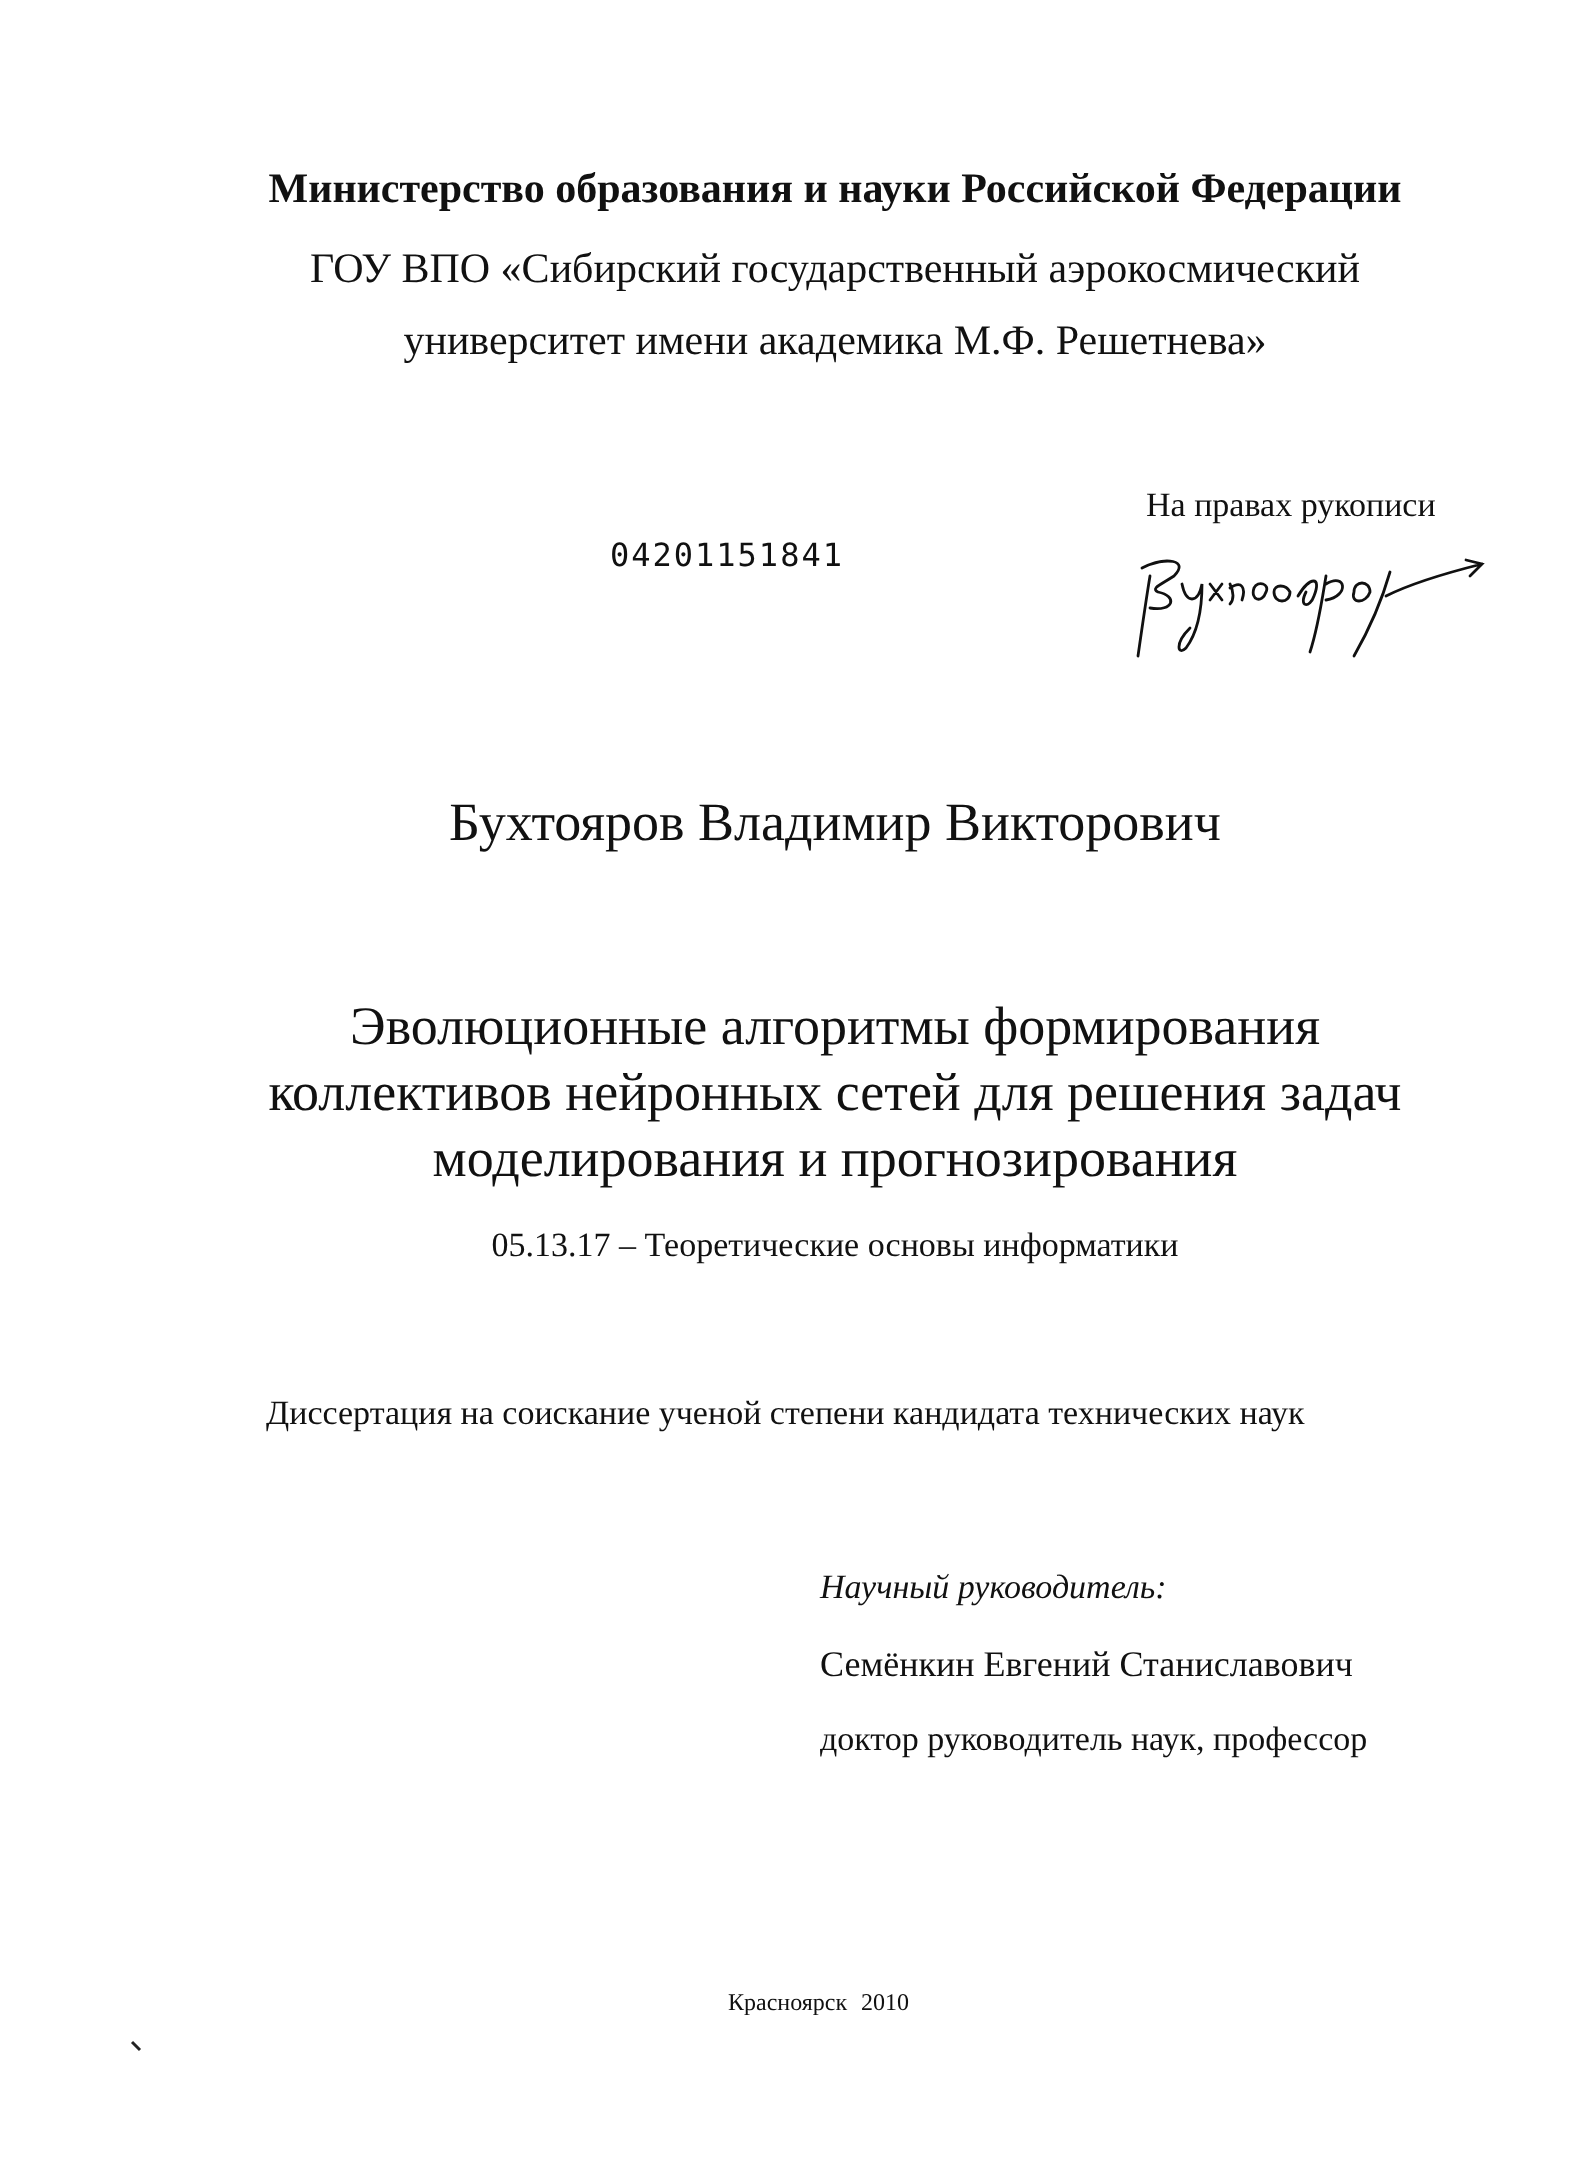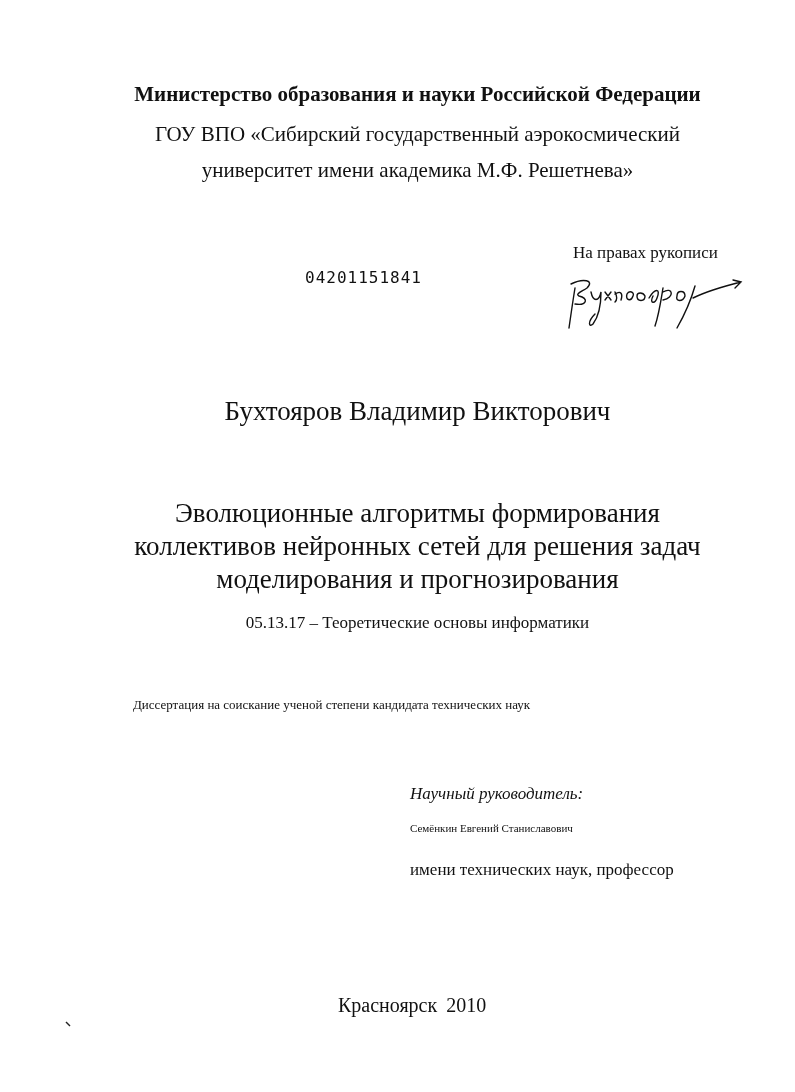--- a/index.html
+++ b/index.html
@@ -9,25 +9,25 @@
     .center { left: 0; width: 795px; text-align: center; }
     .ministry { top: 82px; font-size: 21px; font-weight: bold; left: 20px; width: 795px; }
     .univ1 { top: 122px; font-size: 21px; left: 20px; width: 795px; }
     .univ2 { top: 158px; font-size: 21px; left: 20px; width: 795px; }
     .code { top: 268px; left: 305px; font-family: "DejaVu Sans Mono", "Liberation Mono", monospace; font-size: 16px; letter-spacing: 1px; }
     .rights { top: 243px; left: 573px; font-size: 17px; }
     .signature { top: 270px; left: 565px; width: 180px; height: 62px; }
     .author { top: 396px; font-size: 27px; left: 20px; width: 795px; }
     .title { top: 497px; font-size: 27px; line-height: 33px; left: 20px; width: 795px; }
     .specialty { top: 613px; font-size: 17px; left: 20px; width: 795px; }
-    .degree { top: 697px; font-size: 13px; left: 133px; }
+    .degree { top: 697px; font-size: 17px; left: 133px; }
     .sup-label { top: 784px; left: 410px; font-size: 17px; font-style: italic; }
-    .sup-name { top: 822px; left: 410px; font-size: 11px; }
+    .sup-name { top: 822px; left: 410px; font-size: 18px; }
     .sup-title { top: 860px; left: 410px; font-size: 17px; }
-    .city { top: 994px; left: 338px; font-size: 20px; word-spacing: 4px; }
+    .city { top: 994px; left: 364px; font-size: 12px; word-spacing: 4px; }
     .speck { top: 1013px; left: 65px; width: 6px; height: 6px; }
   </style>
 </head>
 <body>
 
 <div>
   <div class="abs center ministry">Министерство образования и науки Российской Федерации</div>
   <div class="abs center univ1">ГОУ ВПО «Сибирский государственный аэрокосмический</div>
   <div class="abs center univ2">университет имени академика М.Ф. Решетнева»</div>
 
@@ -53,21 +53,21 @@
     <div>коллективов нейронных сетей для решения задач</div>
     <div>моделирования и прогнозирования</div>
   </div>
 
   <div class="abs center specialty">05.13.17 – Теоретические основы информатики</div>
 
   <div class="abs degree">Диссертация на соискание ученой степени кандидата технических наук</div>
 
   <div class="abs sup-label">Научный руководитель:</div>
   <div class="abs sup-name">Семёнкин Евгений Станиславович</div>
-  <div class="abs sup-title">имени технических наук, профессор</div>
+  <div class="abs sup-title">доктор руководитель наук, профессор</div>
 
   <div class="abs city">Красноярск  2010</div>
 
   <div class="abs speck">
     <svg width="6" height="6" viewBox="0 0 6 6">
         <path d="M1 1 L5 5" stroke="#222" stroke-width="1.5"></path>
       </svg>
   </div>
 </div>
 

